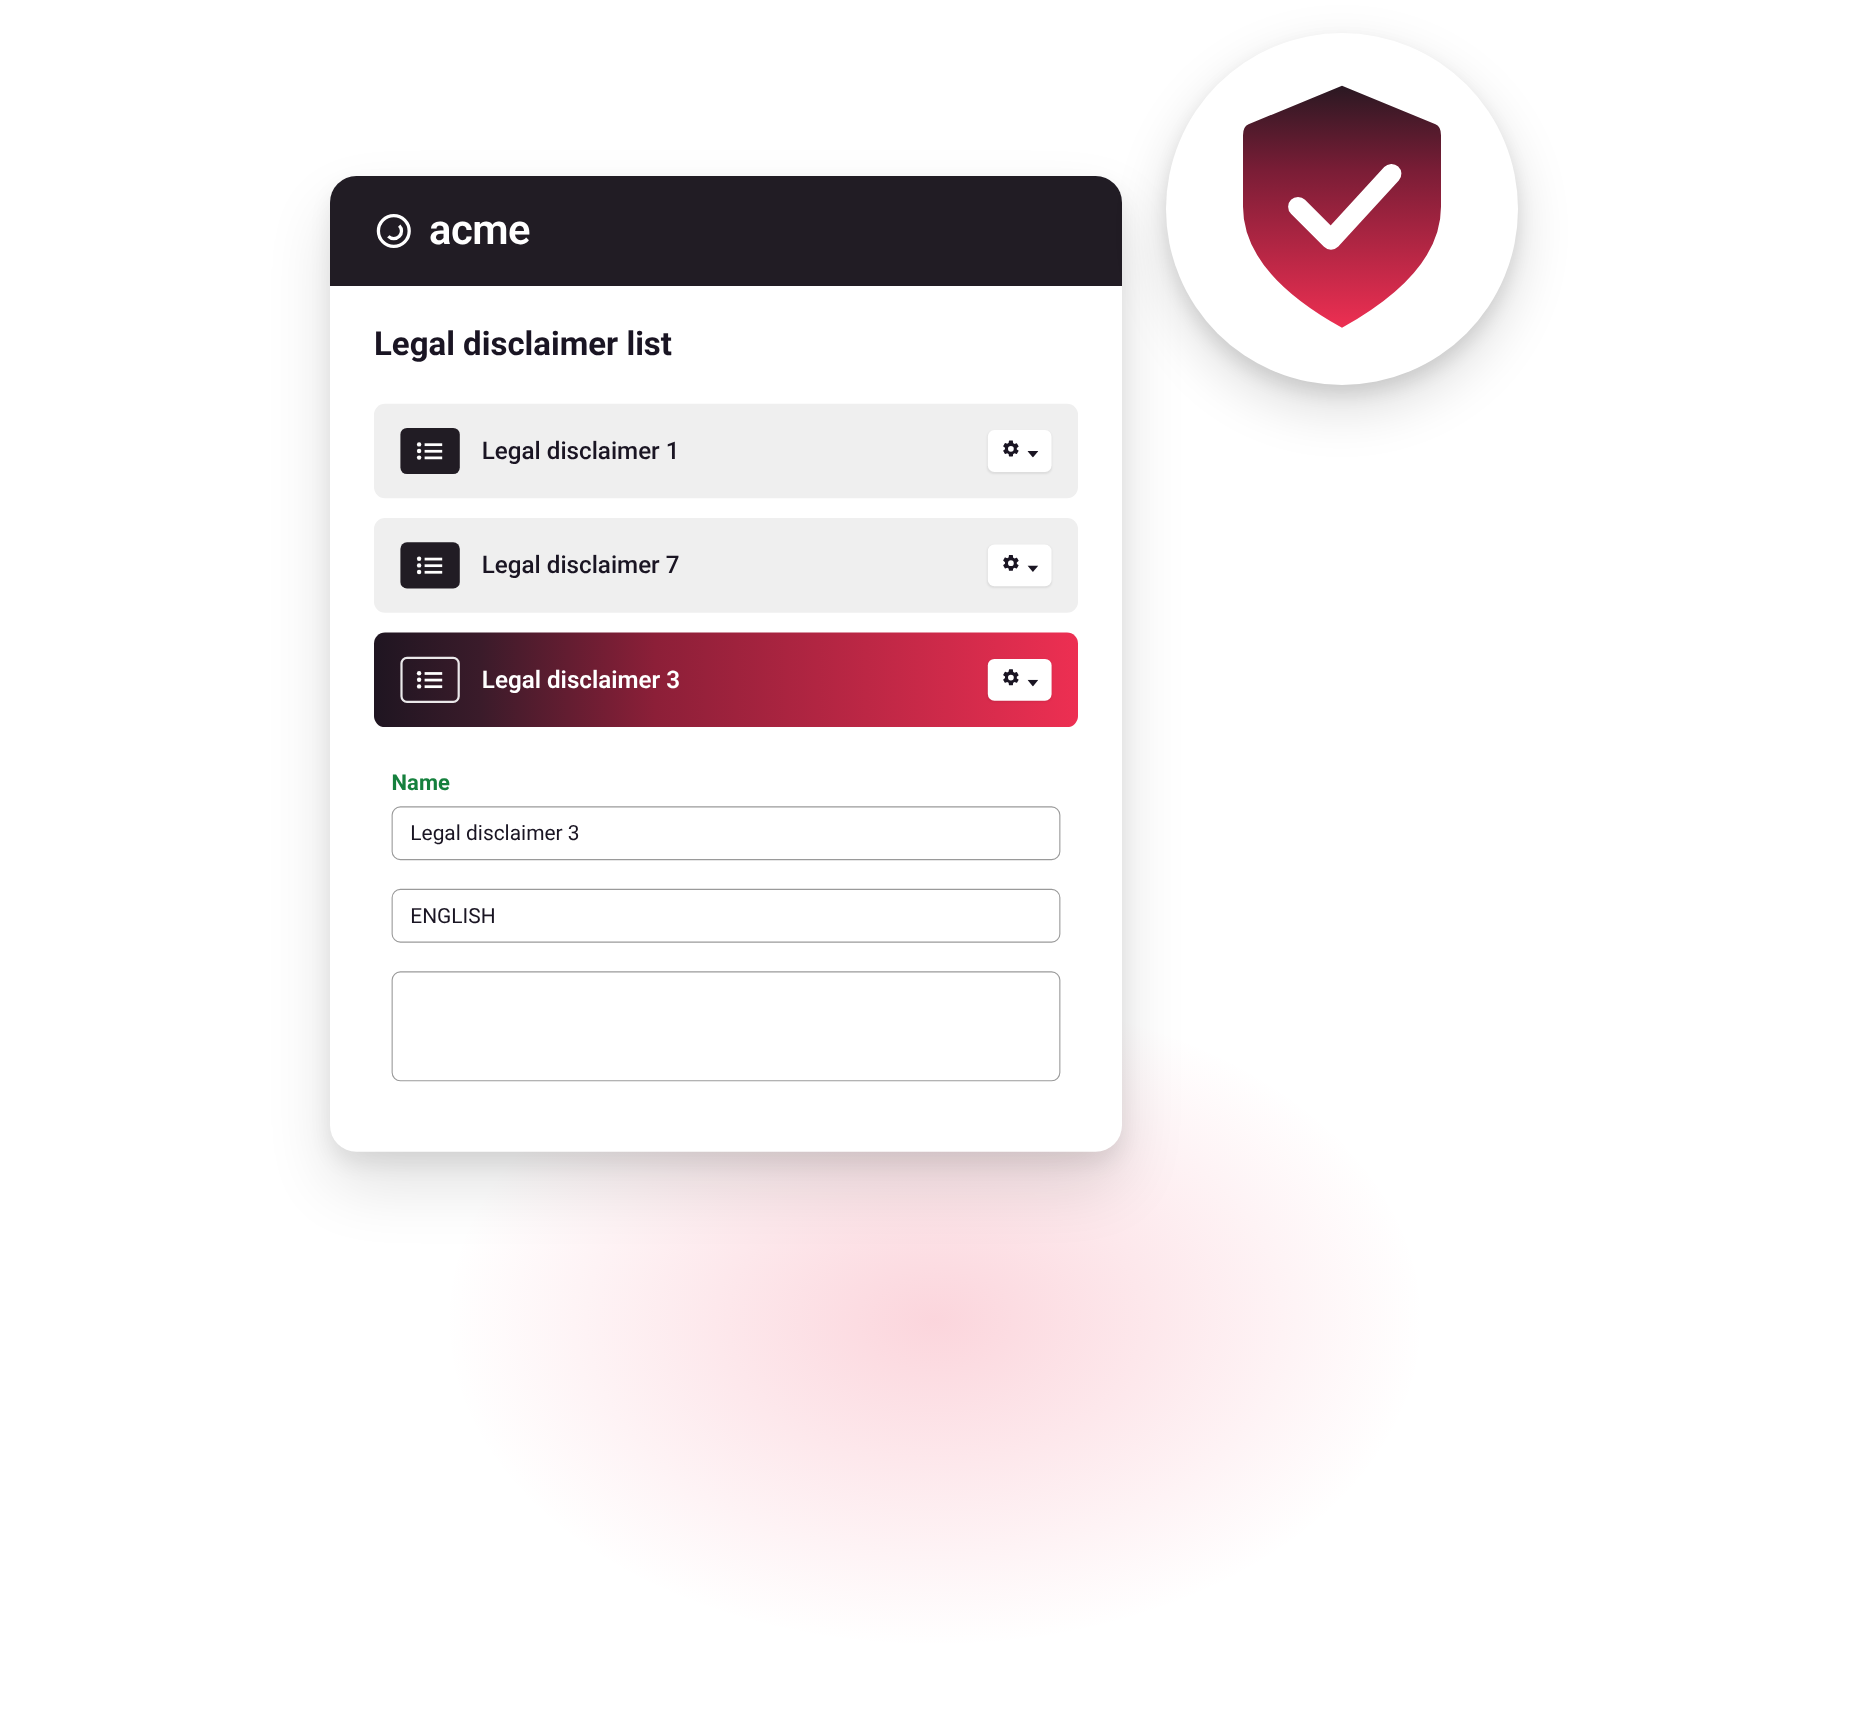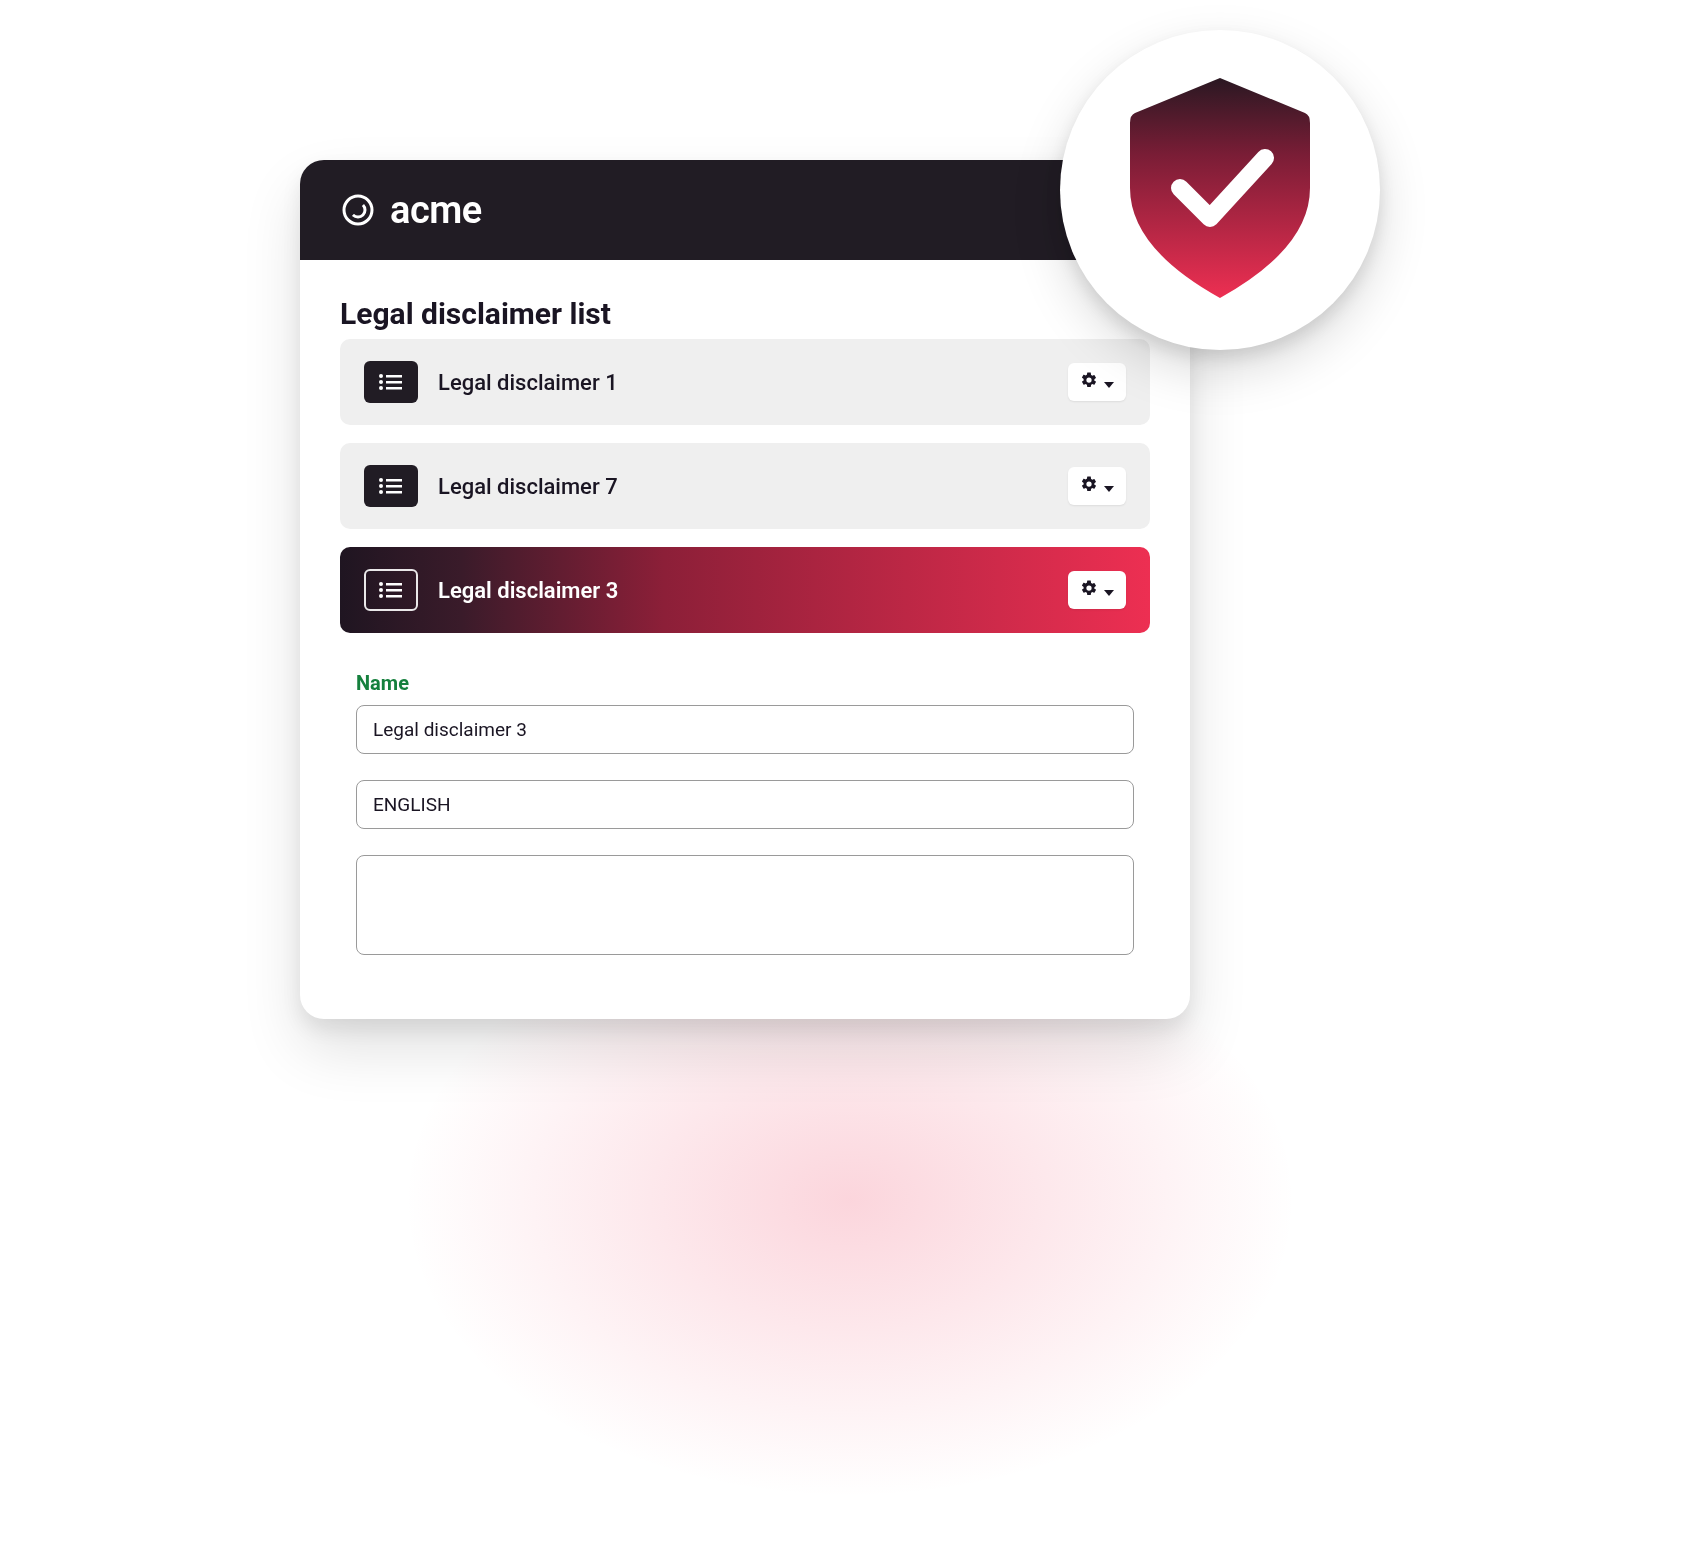--- a/index.html
+++ b/index.html
@@ -16,21 +16,21 @@
       height: 600px;
       left: 400px;
       top: 900px;
       background: radial-gradient(ellipse at center, rgba(237, 47, 82, 0.2) 0%, rgba(237, 47, 82, 0) 70%);
       pointer-events: none;
     }
     .card {
       position: absolute;
       left: 300px;
       top: 160px;
-      width: 890px;
+      width: 720px;
       background: #ffffff;
       border-radius: 24px;
       box-shadow: 0 30px 60px rgba(0,0,0,0.12), 0 10px 20px rgba(0,0,0,0.08);
       overflow: hidden;
     }
     .card-header {
       background: #211c24;
       padding: 28px 40px;
       display: flex;
       align-items: center;
@@ -49,21 +49,21 @@
       font-weight: 600;
       letter-spacing: -0.5px;
     }
     .card-body {
       padding: 36px 40px 60px 40px;
     }
     .page-title {
       font-size: 30px;
       font-weight: 700;
       color: #1a1523;
-      margin-bottom: 8px;
+      margin-bottom: 36px;
     }
     .disclaimer-row {
       display: flex;
       align-items: center;
       padding: 22px 24px;
       border-radius: 10px;
       margin-bottom: 18px;
       gap: 20px;
     }
     .disclaimer-row.inactive {

